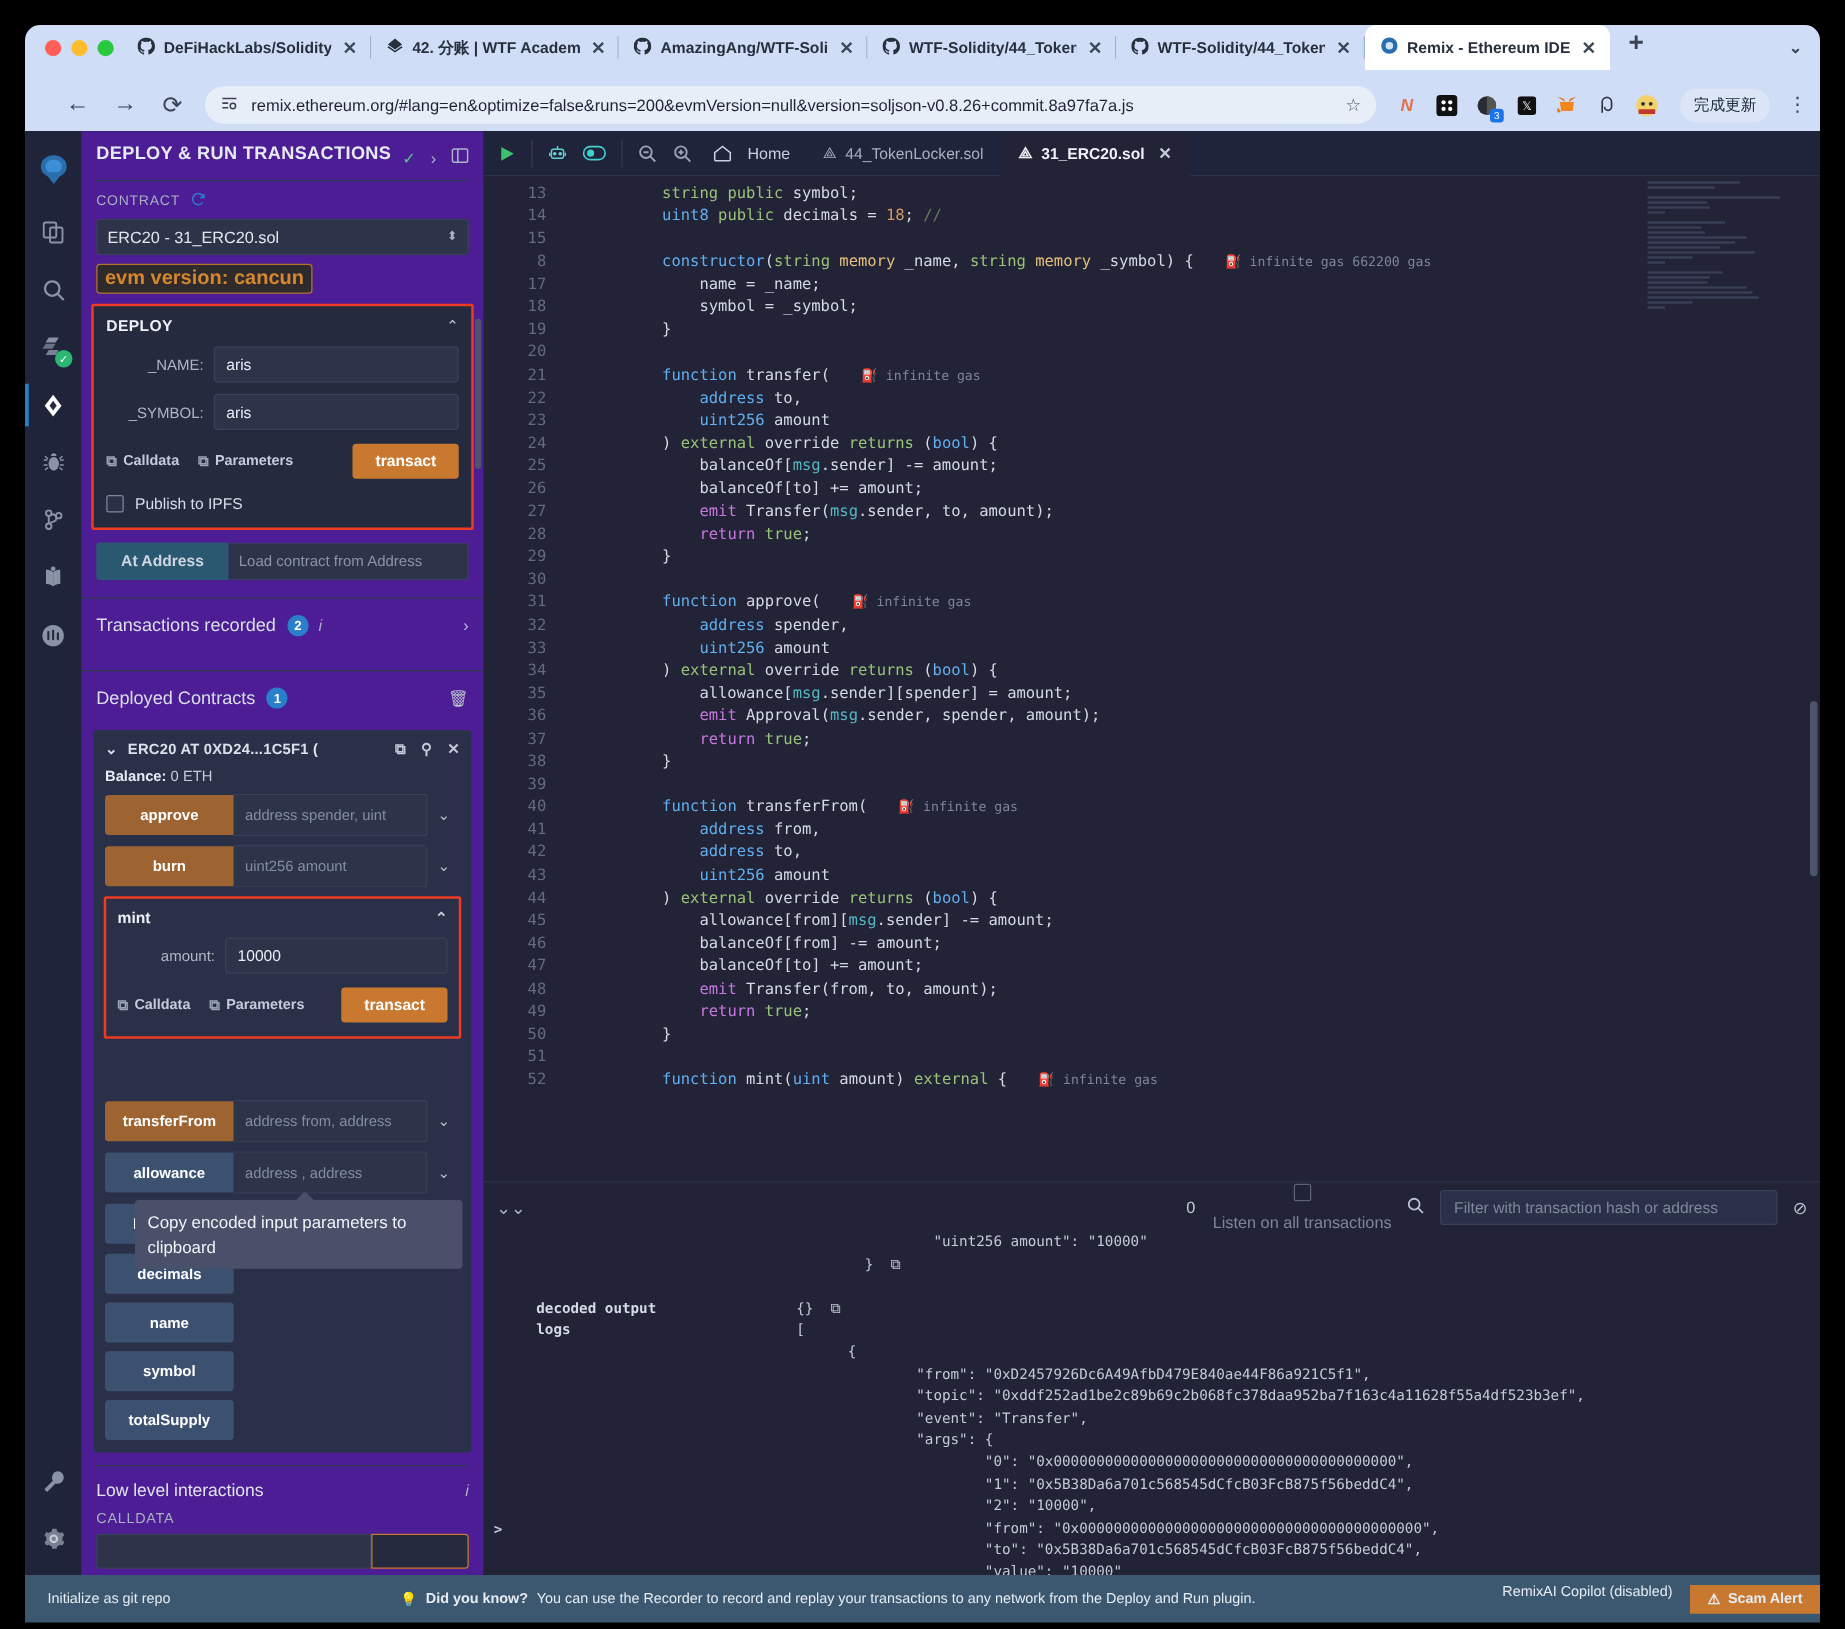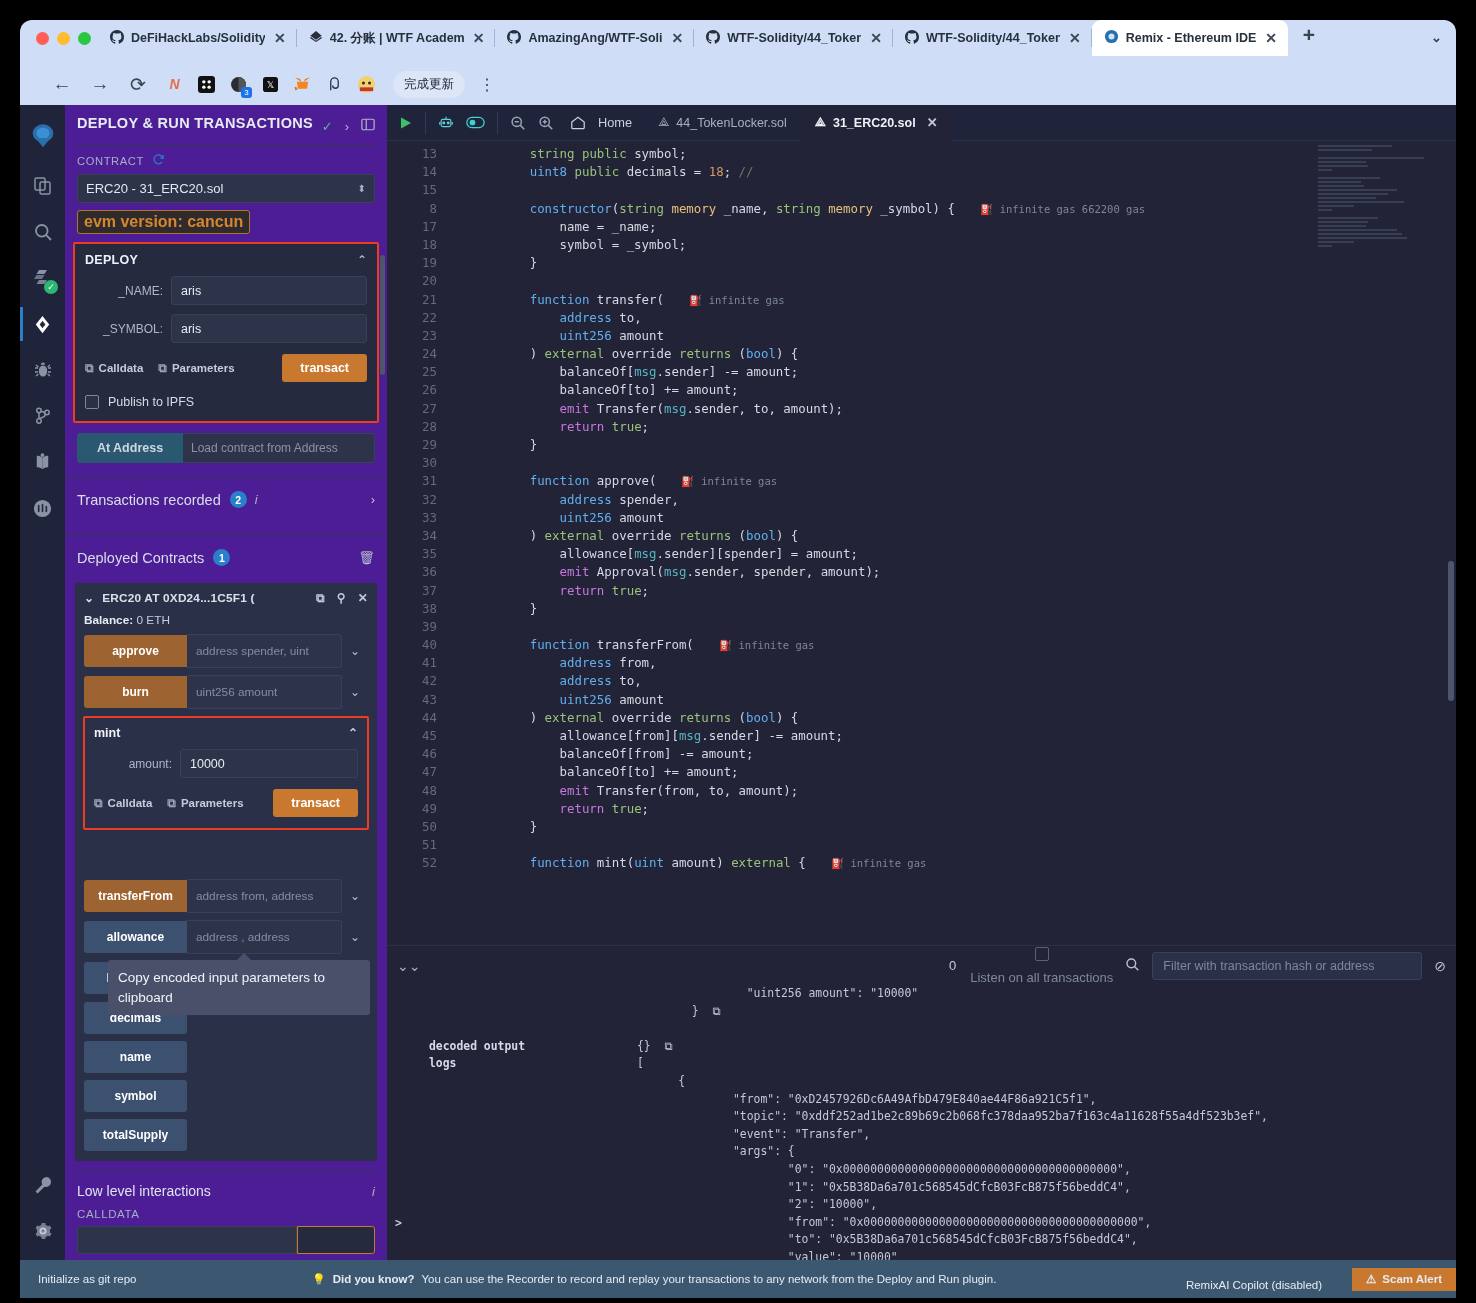--- a/index.html
+++ b/index.html
@@ -234,21 +234,21 @@
 
   
   .status {
     position:absolute; left:20px; top:1260px; width:1436px; height:38px;
     background:#3c5871; display:flex; align-items:center; font-size:11.5px; color:#e6ebf2;
   }
   .status .git { padding-left:18px; }
   .status .dyk { margin-left:auto; display:flex; align-items:center; gap:7px; }
   .status .bulb { color:#6fd59b; font-size:11px; }
   .status .dyk b { font-weight:700; }
-  .status .right { margin-left:auto; display:flex; align-items:flex-end; gap:16px; }
+  .status .right { margin-left:auto; display:flex; align-items:flex-start; gap:0; }
   .status .copilot { padding: 0 14px; }
   .status .scam { background:#c9782f; height:23px; display:flex; align-items:center; gap:6px; padding: 0 14px; font-weight:600;}
 </style>
 </head>
 <body>
 
 <div class="screen">
 
   <div class="browser">
     <div class="tabstrip">
@@ -325,20 +325,30 @@
       </div>
 
       <div class="newtab">+</div>
       <div class="tabchev">⌄</div>
     </div>
 
     <div class="urlbar">
       <span class="navico">←</span>
       <span class="navico">→</span>
       <span class="navico">⟳</span>
+      <div class="omnibox">
+        <span>
+          <svg width="15" height="15" viewBox="0 0 16 16" fill="none" stroke="#3b4352" stroke-width="1.3">
+              <path d="M2 4h12M2 8h5M2 12h5"></path>
+              <circle cx="11" cy="10.5" r="2.3"></circle>
+            </svg>
+        </span>
+        <span class="url">remix.ethereum.org/#lang=en&amp;optimize=false&amp;runs=200&amp;evmVersion=null&amp;version=soljson-v0.8.26+commit.8a97fa7a.js</span>
+        <span class="star">☆</span>
+      </div>
       <div class="exts">
         <span class="ext" style="color:#e2704a;font-style:italic;font-weight:700">Ν</span>
         <span class="ext">
           <svg width="17" height="17" viewBox="0 0 16 16">
               <rect width="16" height="16" rx="3" fill="#111"></rect>
               <circle cx="5.5" cy="5.5" r="1.6" fill="#fff"></circle>
               <circle cx="10.5" cy="5.5" r="1.6" fill="#fff"></circle>
               <circle cx="5.5" cy="10.5" r="1.6" fill="#fff"></circle>
               <circle cx="10.5" cy="10.5" r="1.6" fill="#fff"></circle>
             </svg>

